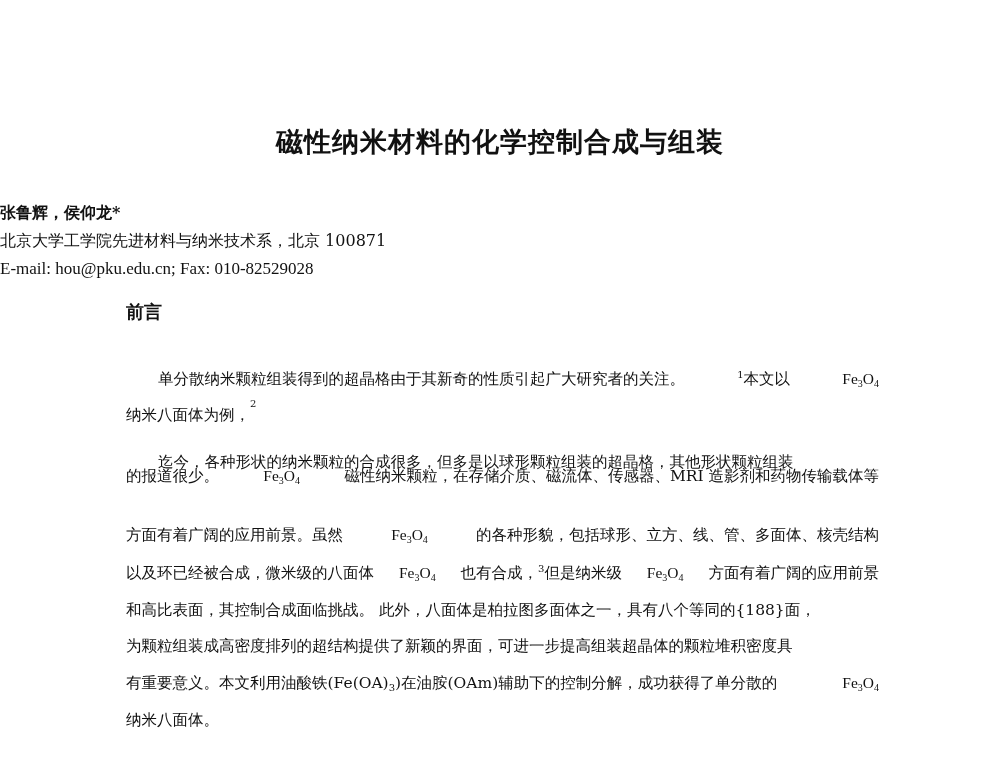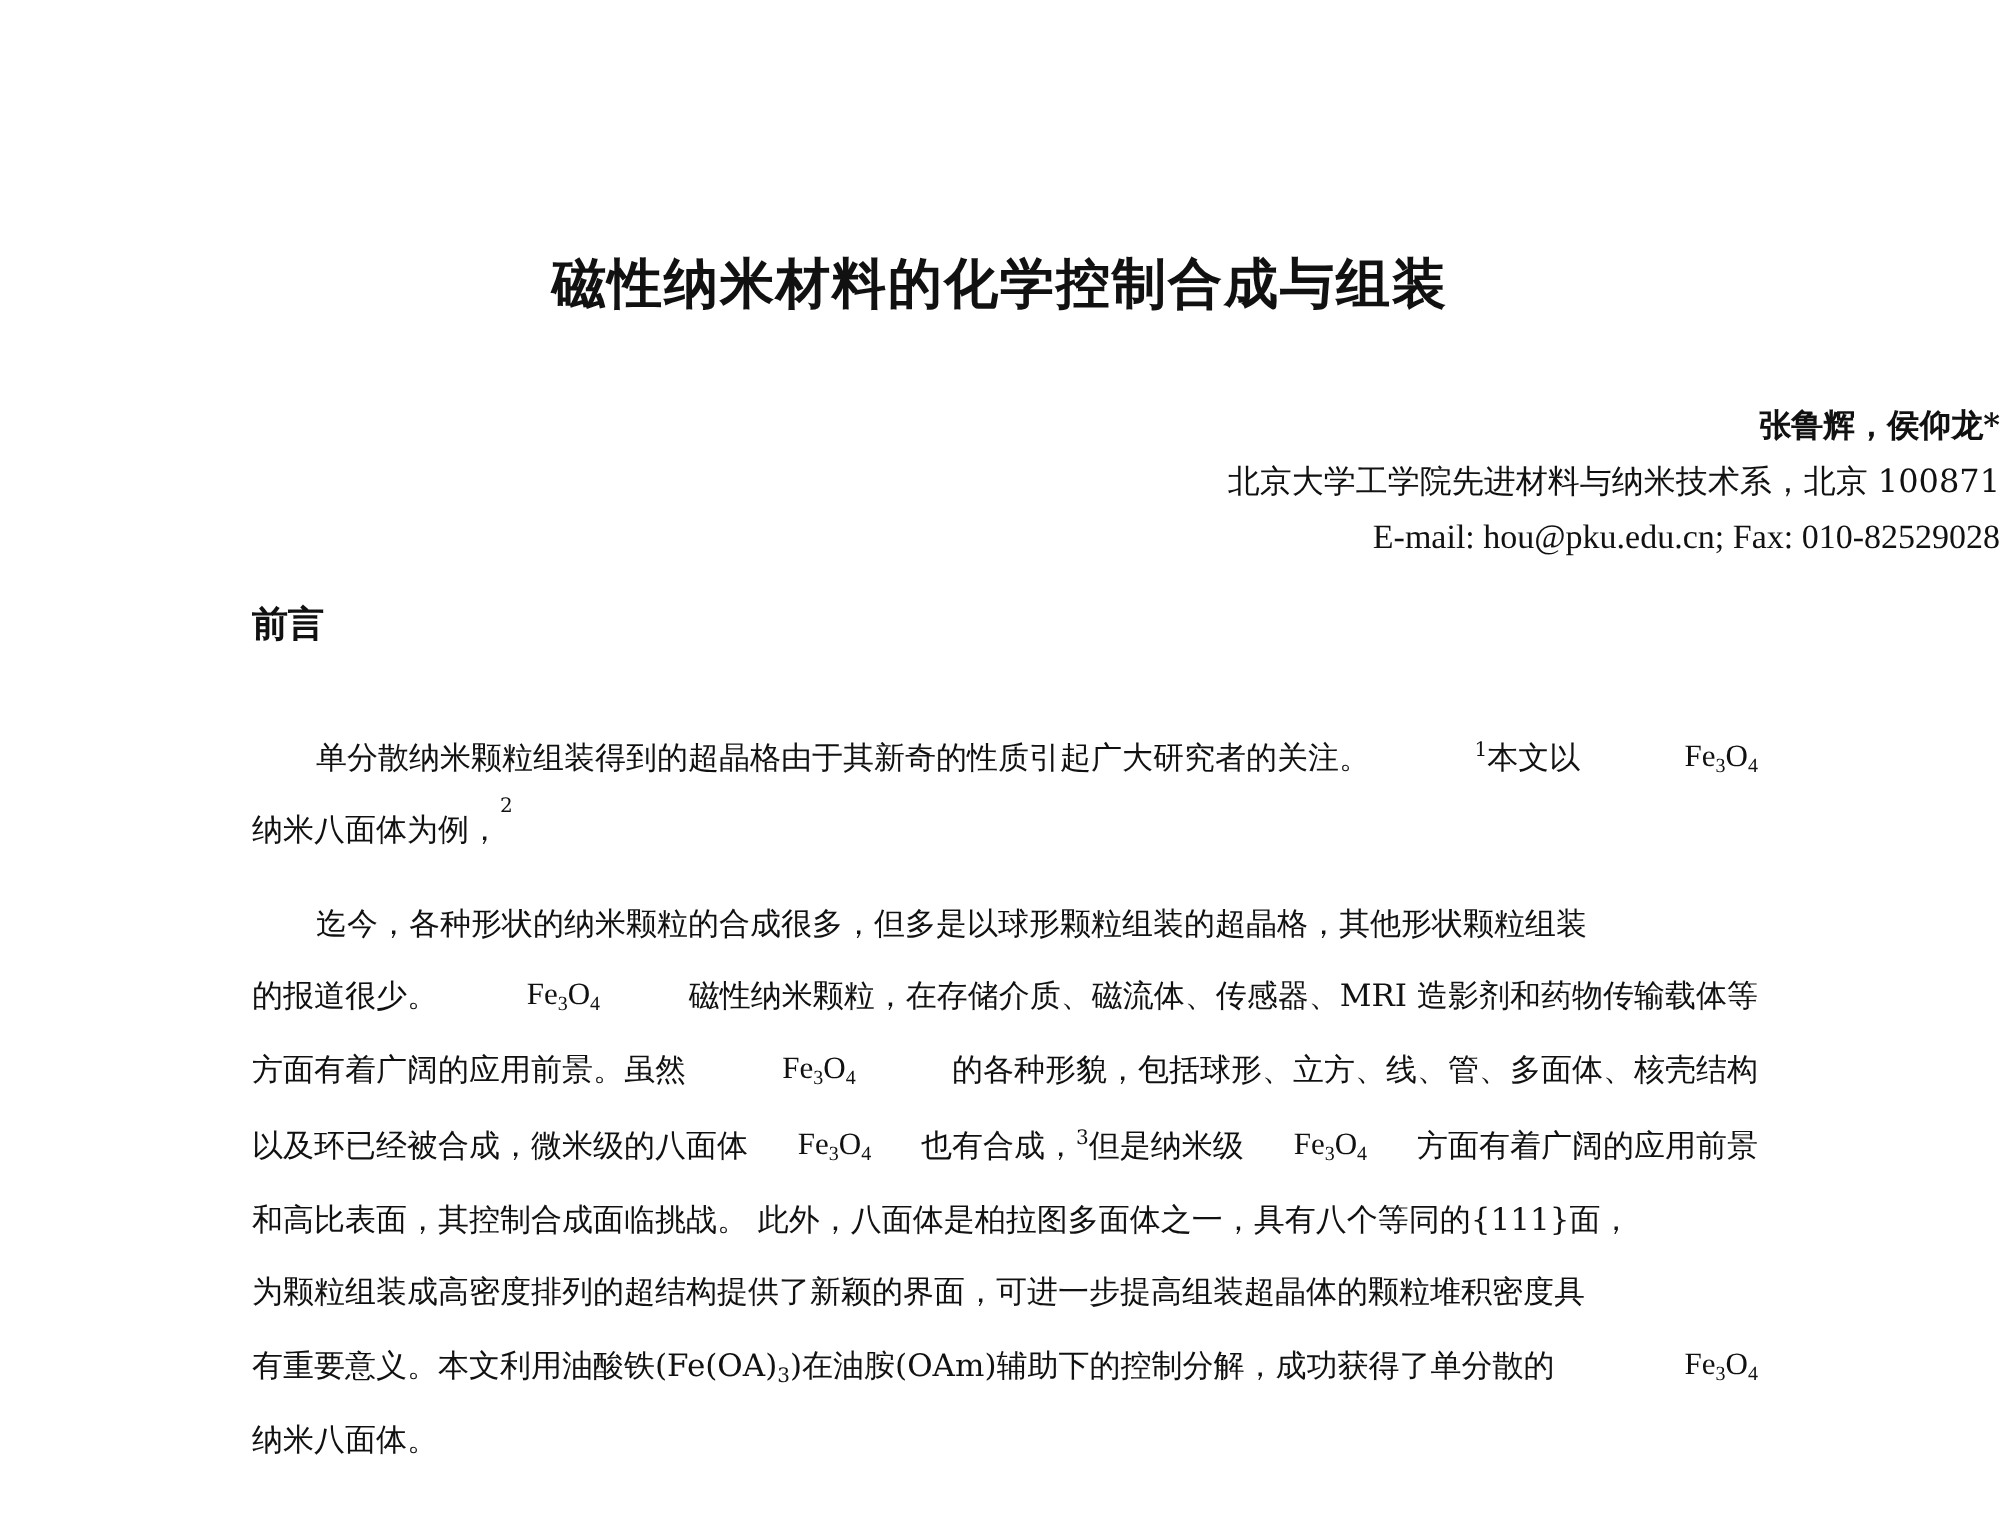--- a/index.html
+++ b/index.html
@@ -8,21 +8,21 @@
     font-family: "DejaVu Serif", "Liberation Serif", serif;
     color: #111111;
   }
   .page { position: absolute; left: 0; top: 0; width: 913px; height: 760px; background: #fff; }
   .title {
     position: absolute; left: 0; width: 1000px; top: 124px;
     text-align: center; font-size: 27px; font-weight: bold; letter-spacing: 1px;
     font-family: "DejaVu Sans", "Liberation Sans", sans-serif;
   }
   .center-line {
-    position: absolute; left: 0; width: 1000px; text-align: right;
+    position: absolute; left: 0; width: 1000px; text-align: left;
     font-size: 16px;
   }
   .authors { top: 203px; font-weight: bold; }
   .affil { top: 231px; }
   .contact { top: 259px; font-family: "Liberation Serif", "DejaVu Serif", serif; font-size: 17px; }
   .heading {
     position: absolute; left: 126px; top: 300px; font-size: 18px; font-weight: bold;
     font-family: "DejaVu Sans", "Liberation Sans", sans-serif;
   }
   .line {
@@ -56,39 +56,39 @@
     <span class="latin"><span>Fe</span><sub>3</sub><span>O</span><sub>4</sub></span>
   </div>
   <div class="line last" style="top:372px">
     <span>纳米八面体为例，</span>
     <sup>2</sup>
   </div>
 
   <div class="line indent" style="top:419px">
     <span>迄今，各种形状的纳米颗粒的合成很多，但多是以球形颗粒组装的超晶格，其他形状颗粒组装</span>
   </div>
-  <div class="line" style="top:455px">
+  <div class="line" style="top:433px">
     <span>的报道很少。</span>
     <span class="latin"><span>Fe</span><sub>3</sub><span>O</span><sub>4</sub></span>
     <span>磁性纳米颗粒，在存储介质、磁流体、传感器、MRI 造影剂和药物传输载体等</span>
   </div>
   <div class="line" style="top:492px">
     <span>方面有着广阔的应用前景。虽然 </span>
     <span class="latin"><span>Fe</span><sub>3</sub><span>O</span><sub>4</sub></span>
     <span> 的各种形貌，包括球形、立方、线、管、多面体、核壳结构</span>
   </div>
   <div class="line" style="top:530px">
     <span>以及环已经被合成，微米级的八面体 </span>
     <span class="latin"><span>Fe</span><sub>3</sub><span>O</span><sub>4</sub></span>
     <span><span> 也有合成，</span><sup>3</sup><span>但是纳米级 </span></span>
     <span class="latin"><span>Fe</span><sub>3</sub><span>O</span><sub>4</sub></span>
     <span> 方面有着广阔的应用前景</span>
   </div>
   <div class="line" style="top:567px">
-    <span>和高比表面，其控制合成面临挑战。 此外，八面体是柏拉图多面体之一，具有八个等同的{111}面，</span>
+    <span>和高比表面，其控制合成面临挑战。 此外，八面体是柏拉图多面体之一，具有八个等同的{188}面，</span>
   </div>
   <div class="line" style="top:603px">
     <span>为颗粒组装成高密度排列的超结构提供了新颖的界面，可进一步提高组装超晶体的颗粒堆积密度具</span>
   </div>
   <div class="line" style="top:640px">
     <span><span>有重要意义。本文利用油酸铁(Fe(OA)</span><sub>3</sub><span>)在油胺(OAm)辅助下的控制分解，成功获得了单分散的 </span></span>
     <span class="latin"><span>Fe</span><sub>3</sub><span>O</span><sub>4</sub></span>
   </div>
   <div class="line last" style="top:677px">
     <span>纳米八面体。</span>

